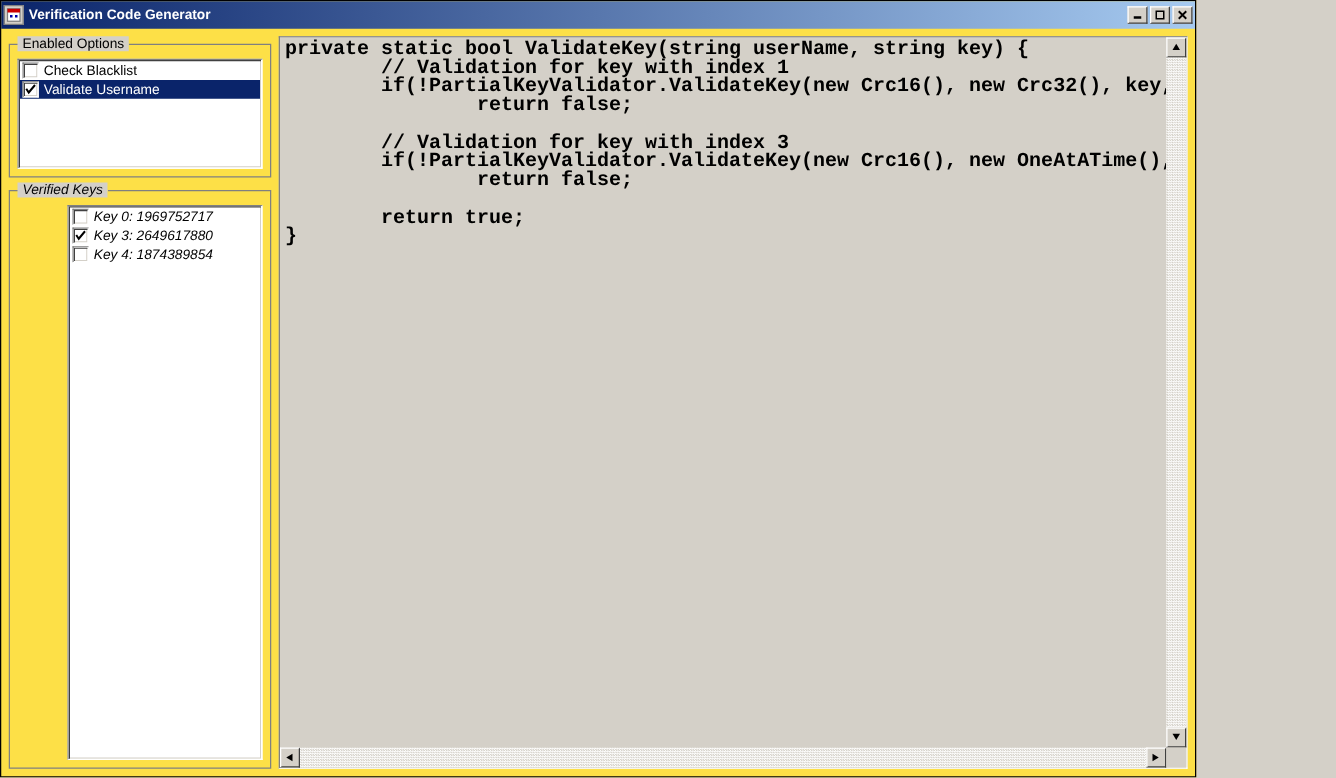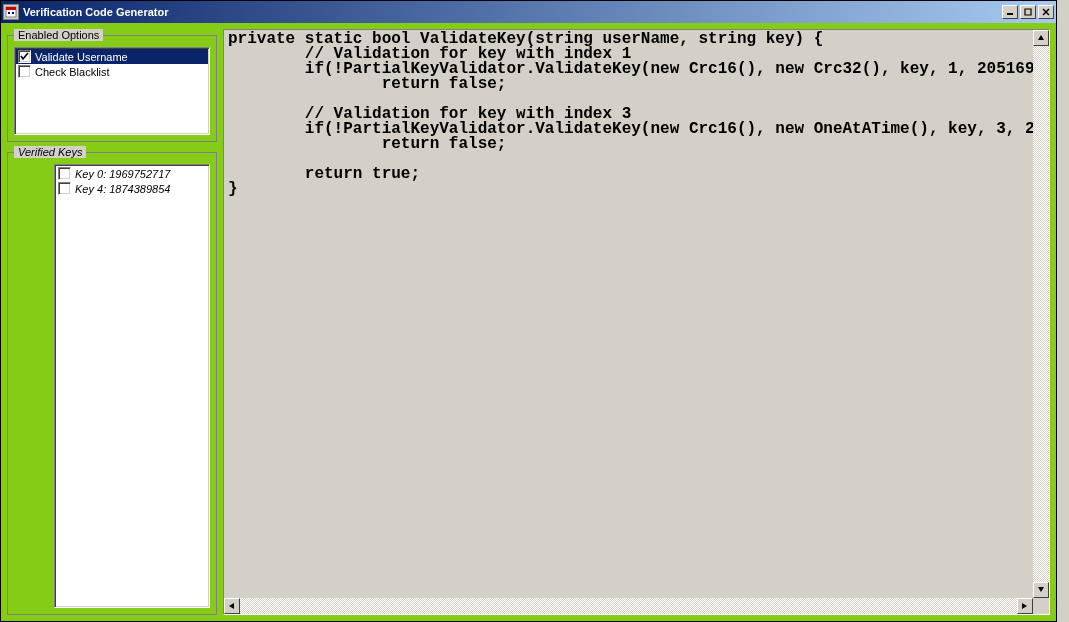--- a/index.html
+++ b/index.html
@@ -5,23 +5,23 @@
   * { box-sizing: border-box; }
   html, body {
     margin: 0; padding: 0;
     width: 1069px; height: 622px;
     overflow: hidden;
     font-family: Tahoma, Arial, sans-serif;
     font-size: 11px;
     background: #d4d0c8;
   }
   .window {
-    width: 1057px; height: 622px;
+    width: 957px; height: 622px;
     border: 1px solid #000;
-    background: #84cc16;
+    background: #fde047;
     display: flex; flex-direction: column;
   }
   .titlebar {
     height: 22px;
     background: linear-gradient(to right, #0a246a, #a6caf0);
     display: flex; align-items: center;
     color: #fff;
     padding: 0 2px;
   }
   .titlebar .app-icon {
@@ -217,41 +217,49 @@
       </span>
     </span>
   </div>
 
   <div class="client">
     <div class="left-pane">
 
       <fieldset class="groupbox">
         <legend>Enabled Options</legend>
         <div class="listbox" id="enabled-list">
+            <div class="check-item">
+              <span class="cb"></span>
+              <span>Check Blacklist</span>
+            </div>
             <div class="check-item selected">
               <span class="cb checked">
                 <svg viewBox="0 0 9 9">
                   <path d="M1 4 L3 7 L8 1" stroke="#000" stroke-width="1.6" fill="none"></path>
                 </svg>
               </span>
               <span>Validate Username</span>
-            </div>
-            <div class="check-item">
-              <span class="cb"></span>
-              <span>Check Blacklist</span>
             </div>
           </div>
       </fieldset>
 
       <fieldset class="groupbox verified-fieldset">
         <legend>Verified Keys</legend>
         <div class="listbox" id="verified-list">
             <div class="check-item">
               <span class="cb"></span>
               <span>Key 0: 1969752717</span>
+            </div>
+            <div class="check-item">
+              <span class="cb checked">
+                <svg viewBox="0 0 9 9">
+                  <path d="M1 4 L3 7 L8 1" stroke="#000" stroke-width="1.6" fill="none"></path>
+                </svg>
+              </span>
+              <span>Key 3: 2649617880</span>
             </div>
             <div class="check-item">
               <span class="cb"></span>
               <span>Key 4: 1874389854</span>
             </div>
           </div>
       </fieldset>
 
     </div>
 

